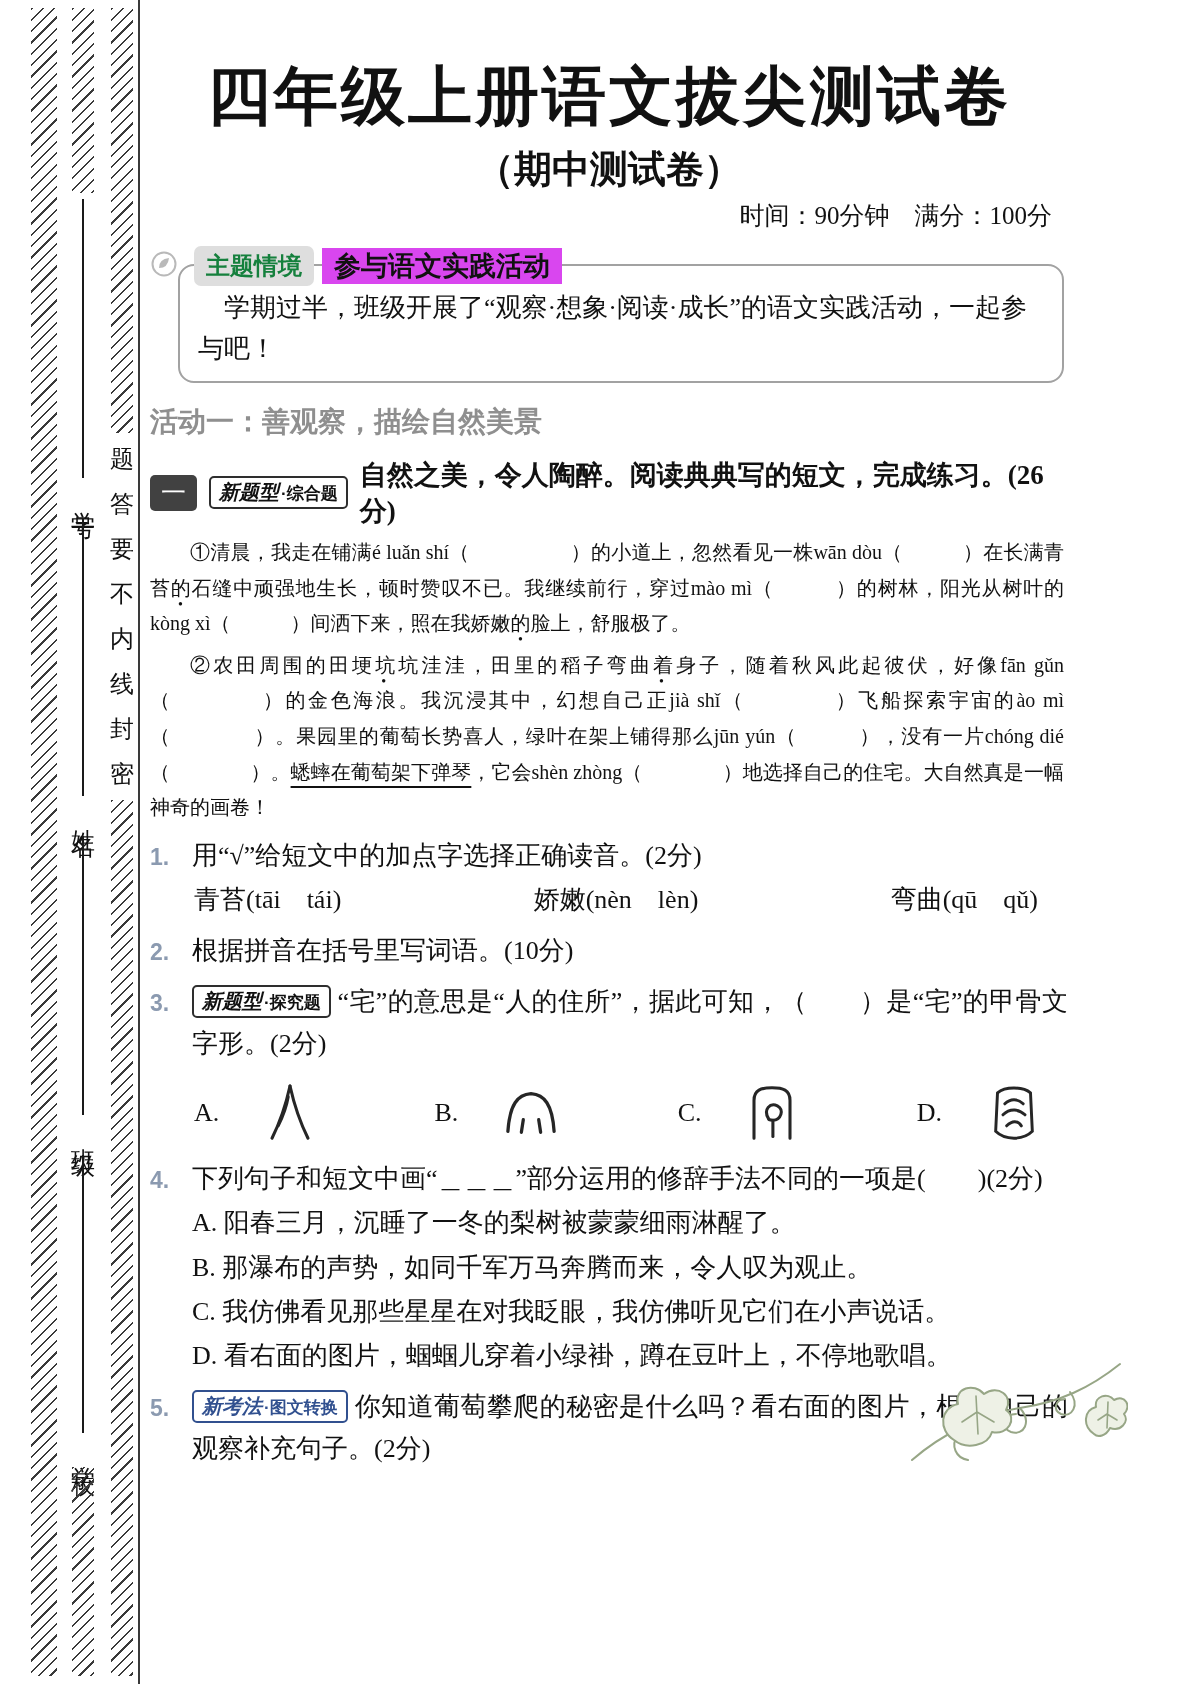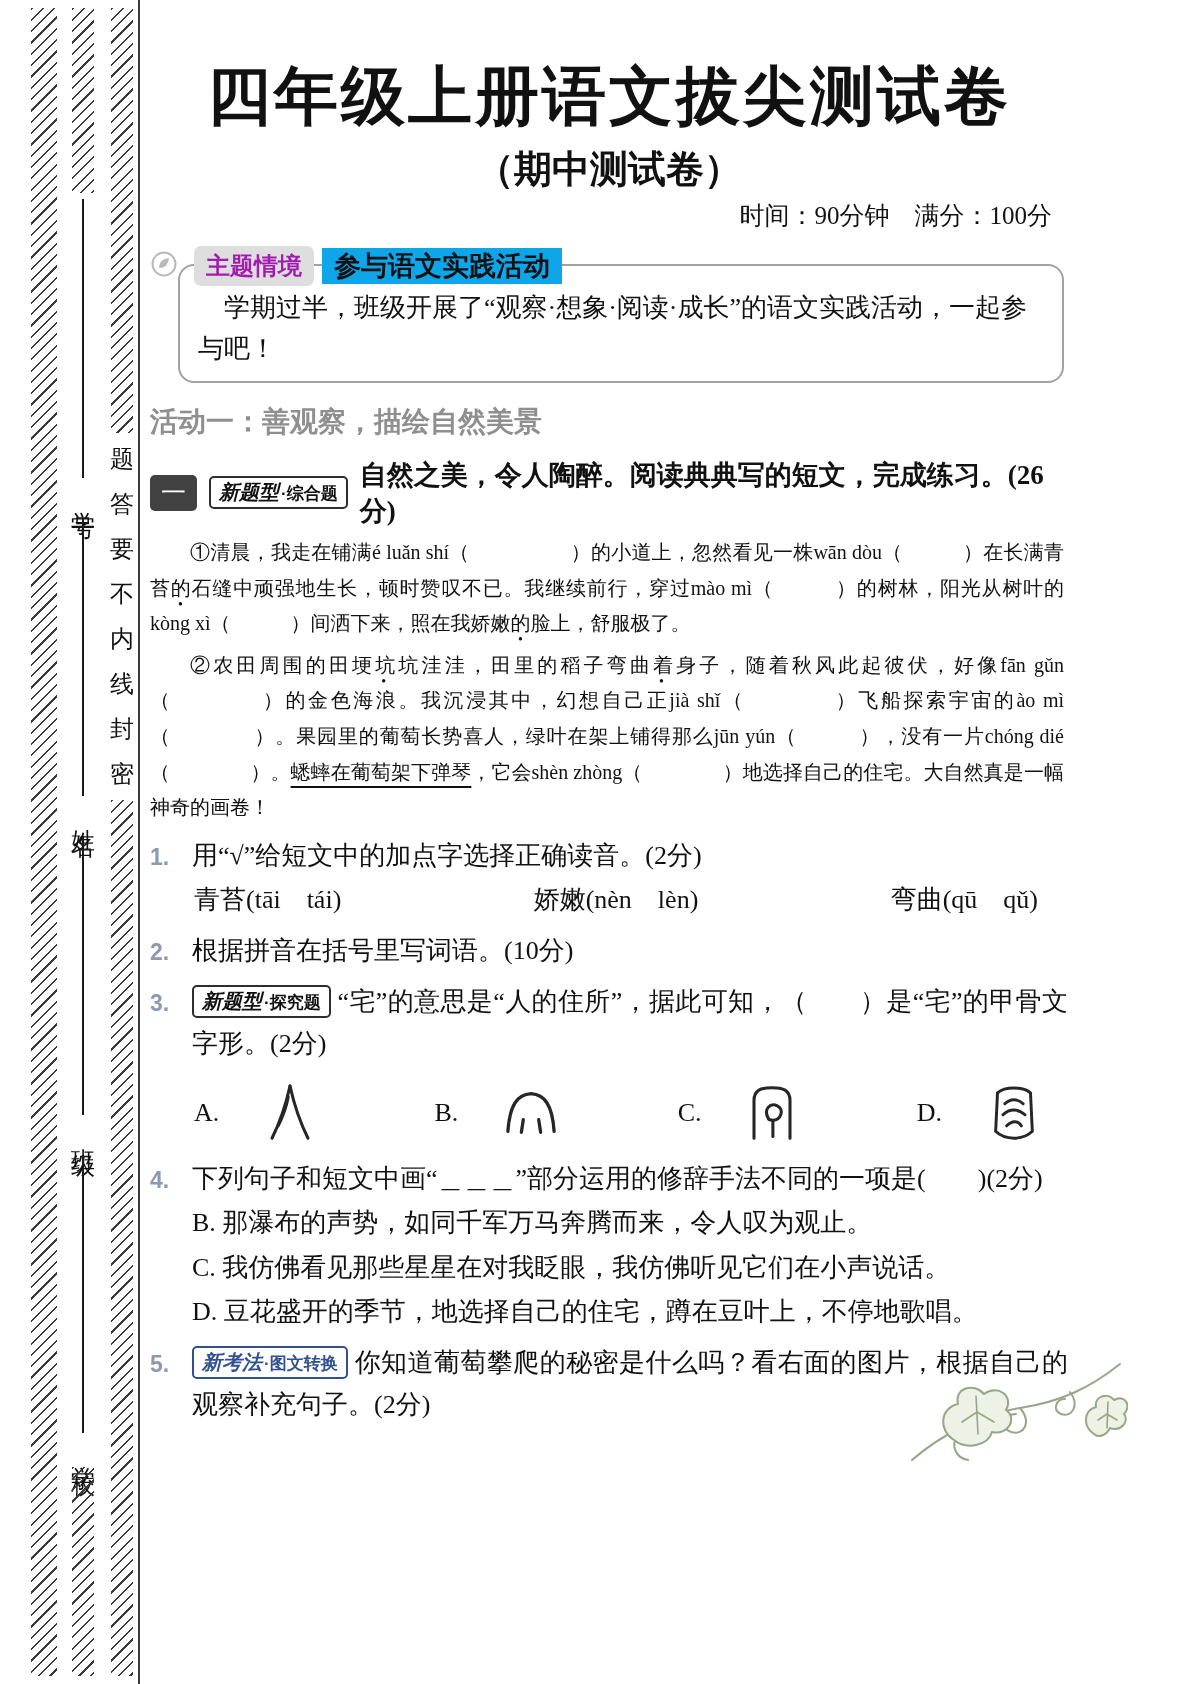--- a/index.html
+++ b/index.html
@@ -44,24 +44,24 @@
   .subtitle { text-align: center; font-size: 38px; font-weight: bold; margin-top: 12px; }
   .meta { text-align: right; font-size: 25px; margin-top: 4px; padding-right: 16px; }
 
   .theme-box {
     position: relative; border: 2px solid #a2a2a2; border-radius: 16px;
     margin: 32px 4px 0 28px; padding: 22px 18px 12px;
   }
   .theme-head { position: absolute; top: -20px; left: 14px; display: flex; align-items: center; }
   .leaf-icon { position: absolute; left: -44px; top: 4px; }
   .theme-badge {
-    background: #dedede; color: #a21caf; border-radius: 7px; padding: 4px 12px;
+    background: #dedede; color: #15803d; border-radius: 7px; padding: 4px 12px;
     font-size: 24px; font-weight: bold; font-family: "Liberation Sans", sans-serif;
   }
-  .theme-title { background: #0ea5e9; font-size: 27px; font-weight: bold; padding: 0 12px; margin-left: 8px; }
+  .theme-title { background: #d946ef; font-size: 27px; font-weight: bold; padding: 0 12px; margin-left: 8px; }
   .theme-body { font-size: 26px; line-height: 1.55; text-indent: 1em; }
 
   .activity-title { text-align: left; color: var(--gray-head, #8f8f8f); font-weight: bold; font-size: 28px; margin-top: 20px; }
 
   .section-head { display: flex; align-items: center; gap: 12px; margin-top: 16px; }
   .num-badge {
     background: #414141; color: #fff; font-size: 25px; padding: 2px 11px;
     border-radius: 5px; flex: none; line-height: 1.3;
   }
   .type-badge {
@@ -230,23 +230,24 @@
           </svg>
         </div>
       </div>
     </div>
   </div>
 
   <div class="question">
     <span class="qnum">4.</span>
     <div class="qbody">
       <div>下列句子和短文中画“＿＿＿”部分运用的修辞手法不同的一项是(　　)(2分)</div>
+      <div class="option-line">A. 阳春三月，沉睡了一冬的梨树被蒙蒙细雨淋醒了。</div>
       <div class="option-line">B. 那瀑布的声势，如同千军万马奔腾而来，令人叹为观止。</div>
       <div class="option-line">C. 我仿佛看见那些星星在对我眨眼，我仿佛听见它们在小声说话。</div>
-      <div class="option-line">D. 豆花盛开的季节，地选择自己的住宅，蹲在豆叶上，不停地歌唱。</div>
+      <div class="option-line">D. 看右面的图片，蝈蝈儿穿着小绿褂，蹲在豆叶上，不停地歌唱。</div>
     </div>
   </div>
 
   <div class="question">
     <span class="qnum">5.</span>
     <div class="qbody">
       <span class="type-badge blue">
           <span class="bt">新考法</span>
           <span class="bs">·图文转换</span>
         </span>

